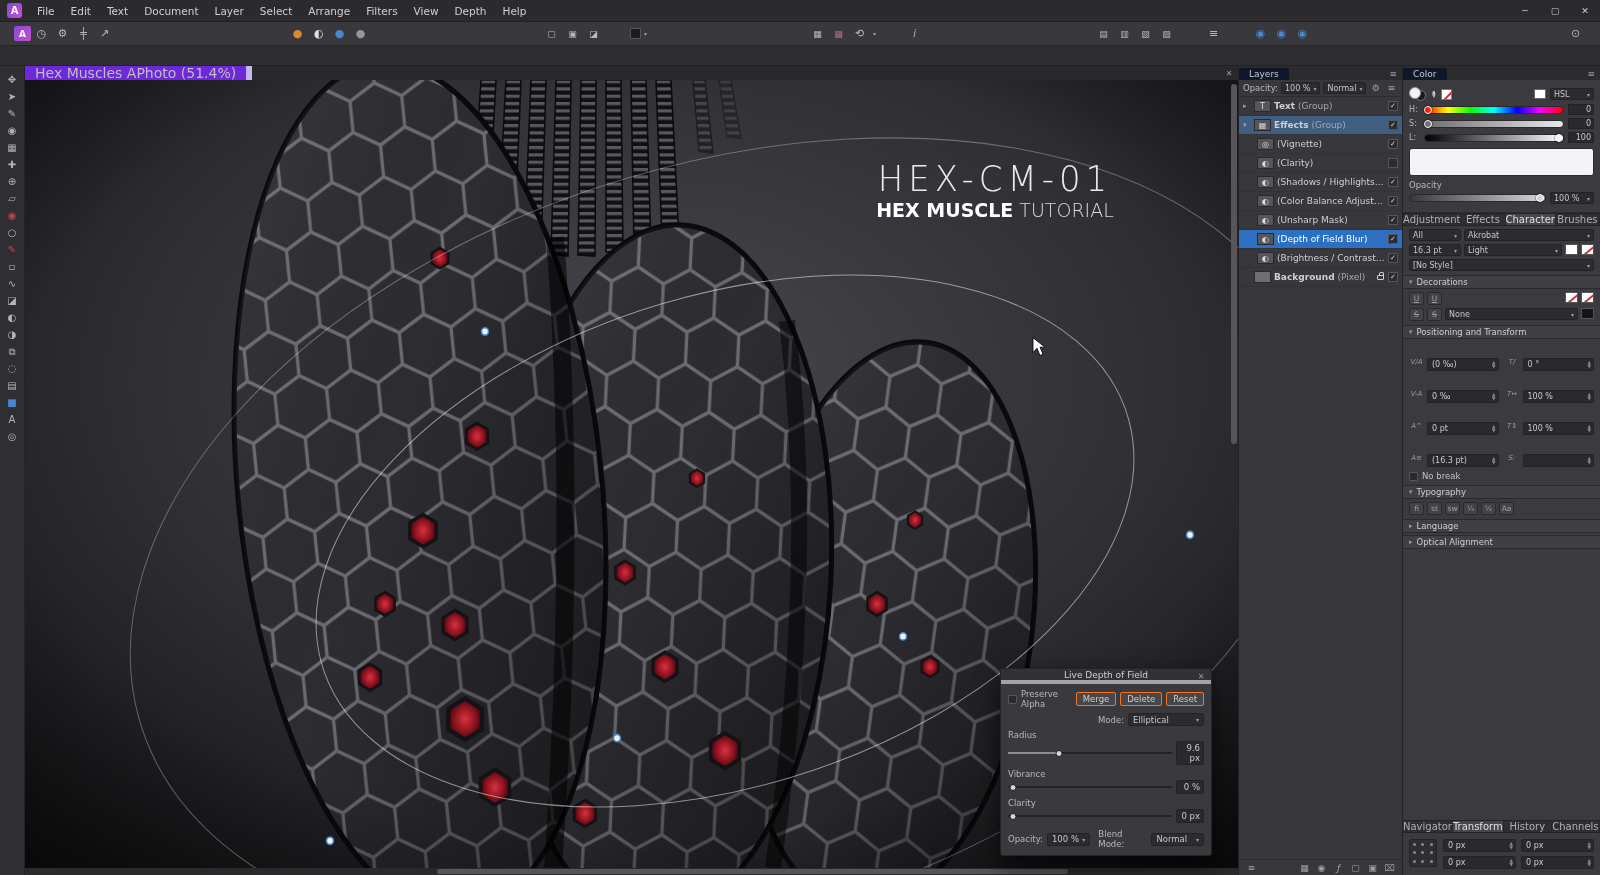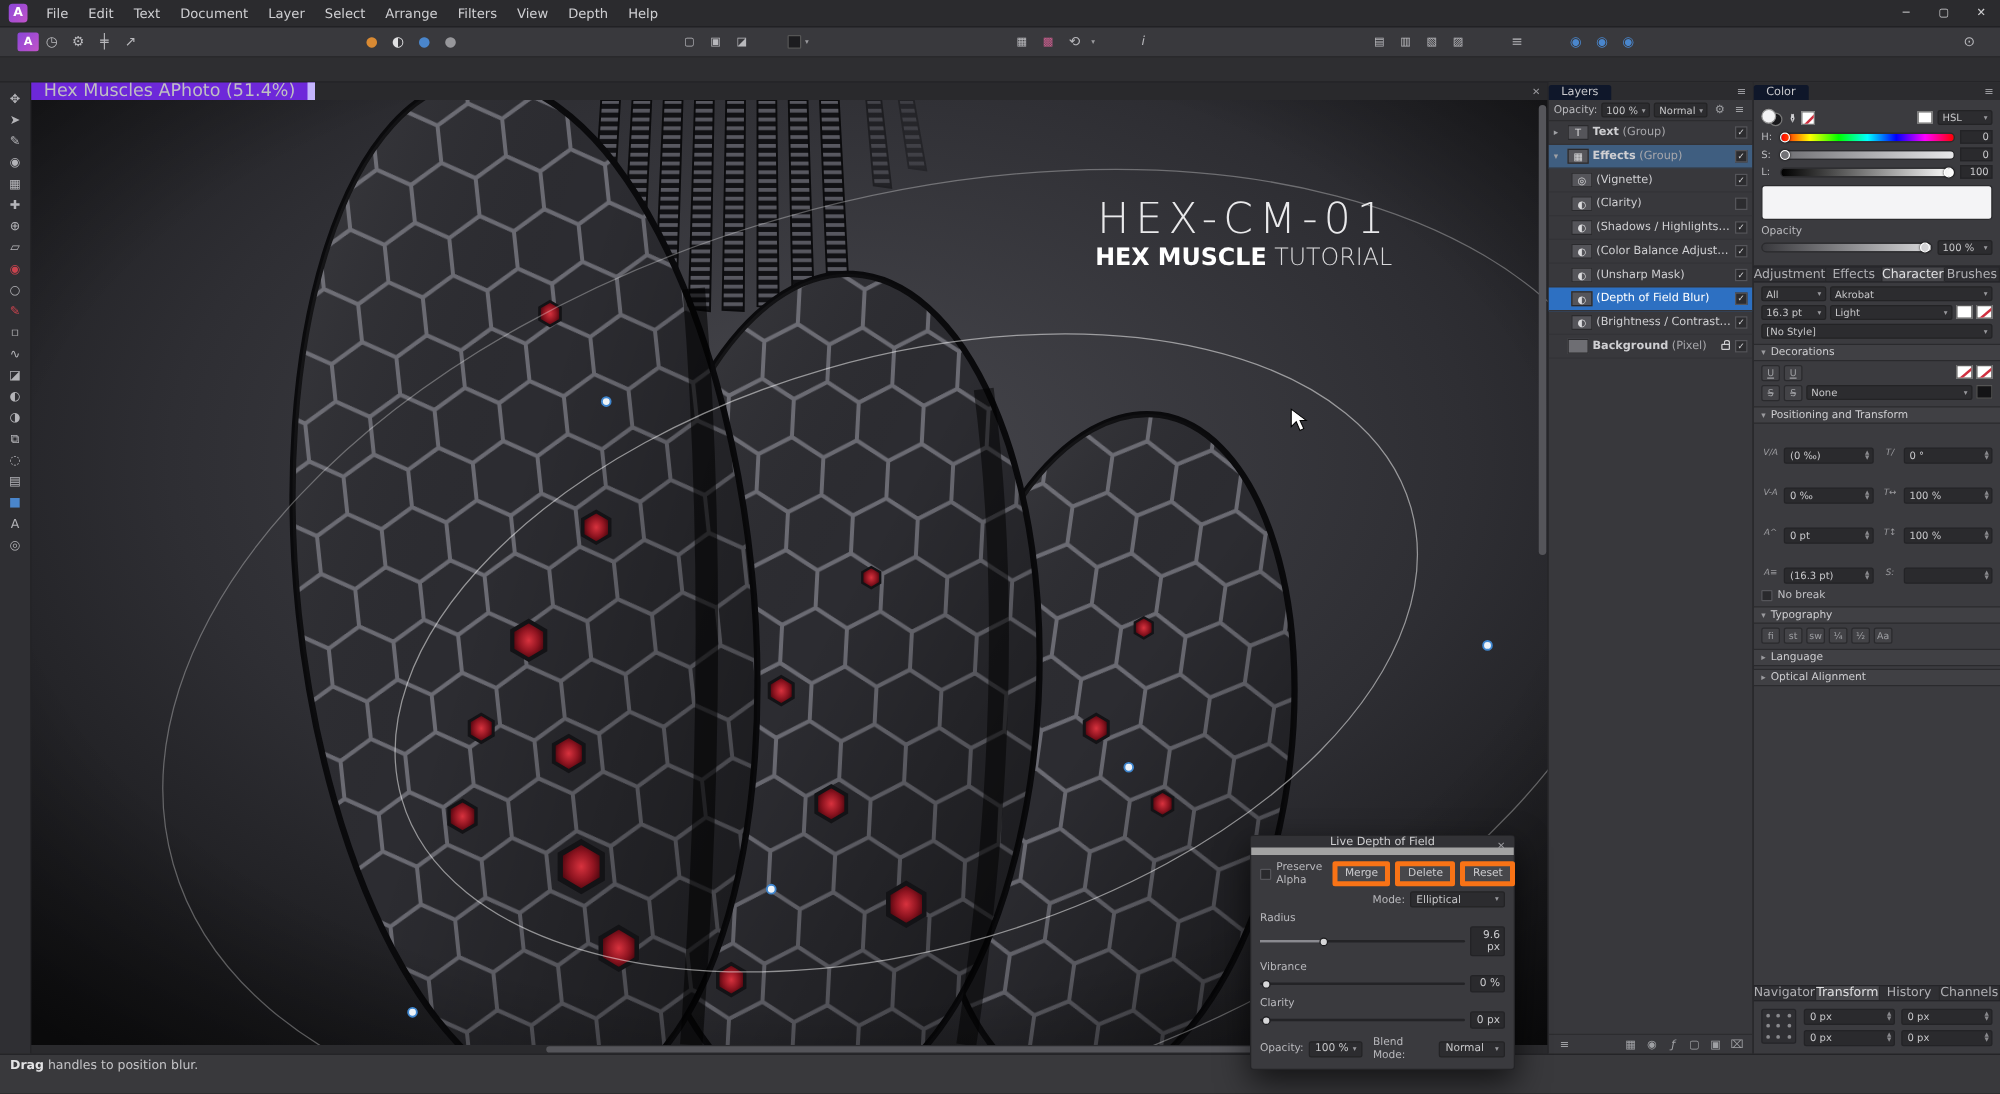--- a/index.html
+++ b/index.html
@@ -42,26 +42,26 @@
   svg.scene{position:absolute;inset:0;width:100%;height:100%;display:block;}
   .vscroll{position:absolute;right:1px;top:4px;width:6px;height:364px;background:transparent;}
   .vthumb{width:6px;height:360px;background:#55555a;border-radius:3px;}
   .hscroll{height:7px;background:#2a2a2d;position:relative;flex:0 0 auto;}
   .hthumb{position:absolute;left:34%;width:52%;top:1px;bottom:1px;background:#55555a;border-radius:3px;}
 
   
   .dof{position:absolute;left:975px;top:588px;width:212px;background:#3a3a3e;border:1px solid #242427;border-radius:3px;
     box-shadow:0 10px 26px rgba(0,0,0,.65);font-size:9px;z-index:5;}
   .dof-title{height:15px;display:flex;align-items:center;justify-content:center;position:relative;background:#323236;
-    border-bottom:6px solid #a3a3a3;color:#cfcfd1;font-size:9px;}
+    border-bottom:4px solid #a3a3a3;color:#cfcfd1;font-size:9px;}
   .dof-x{position:absolute;right:3px;top:0;height:15px;width:14px;display:flex;align-items:center;justify-content:center;font-size:8px;color:#9a9a9e;}
   .dof-body{padding:5px 7px 6px;display:flex;flex-direction:column;gap:4px;}
   .dof-row{display:flex;align-items:center;gap:4px;}
   .dof-lbl{font-size:8.5px;color:#b8b8bc;}
-  .btn{background:#47474b;border:4px solid #f97316;border-radius:2px;padding:1px 6px;font-size:8.5px;color:#cdcdd0;}
+  .btn{background:#47474b;border:1px solid #f97316;border-radius:2px;padding:1px 6px;font-size:8.5px;color:#cdcdd0;}
   .cbx{width:9px;height:9px;background:#2a2a2d;border:1px solid #55555a;border-radius:1px;flex:0 0 auto;}
   .spacer{flex:1;}
   .slider{flex:1;position:relative;height:12px;}
   .track{position:absolute;left:0;right:0;top:5px;height:2px;background:#232326;border-radius:1px;}
   .fill{position:absolute;left:0;top:5px;height:2px;background:#8a8a90;}
   .thumb{position:absolute;top:2.5px;width:7px;height:7px;border-radius:50%;background:#d6d6d8;border:1px solid #1c1c1f;transform:translateX(-50%);}
   .vbox{width:28px;background:#2a2a2d;border:1px solid #232326;border-radius:2px;text-align:right;padding:1px 3px;color:#c9c9cc;font-size:8.5px;}
   .dd{display:flex;align-items:center;background:#2c2c2f;border:1px solid #232325;border-radius:2px;padding:0 4px;height:13px;font-size:8.5px;color:#c6c6c8;}
   .dd span:first-child{flex:1;}
 
@@ -798,16 +798,13 @@
               <span class="stp">
                 <i>▲</i>
                 <i>▼</i>
               </span>
             </div>
         </div>
       </div>
     </div>
   </div>
 
-  <div class="statusbar">
-    <b>Drag</b><span> handles to position blur.</span>
-  </div>
 </div>
 
 </body></html>

